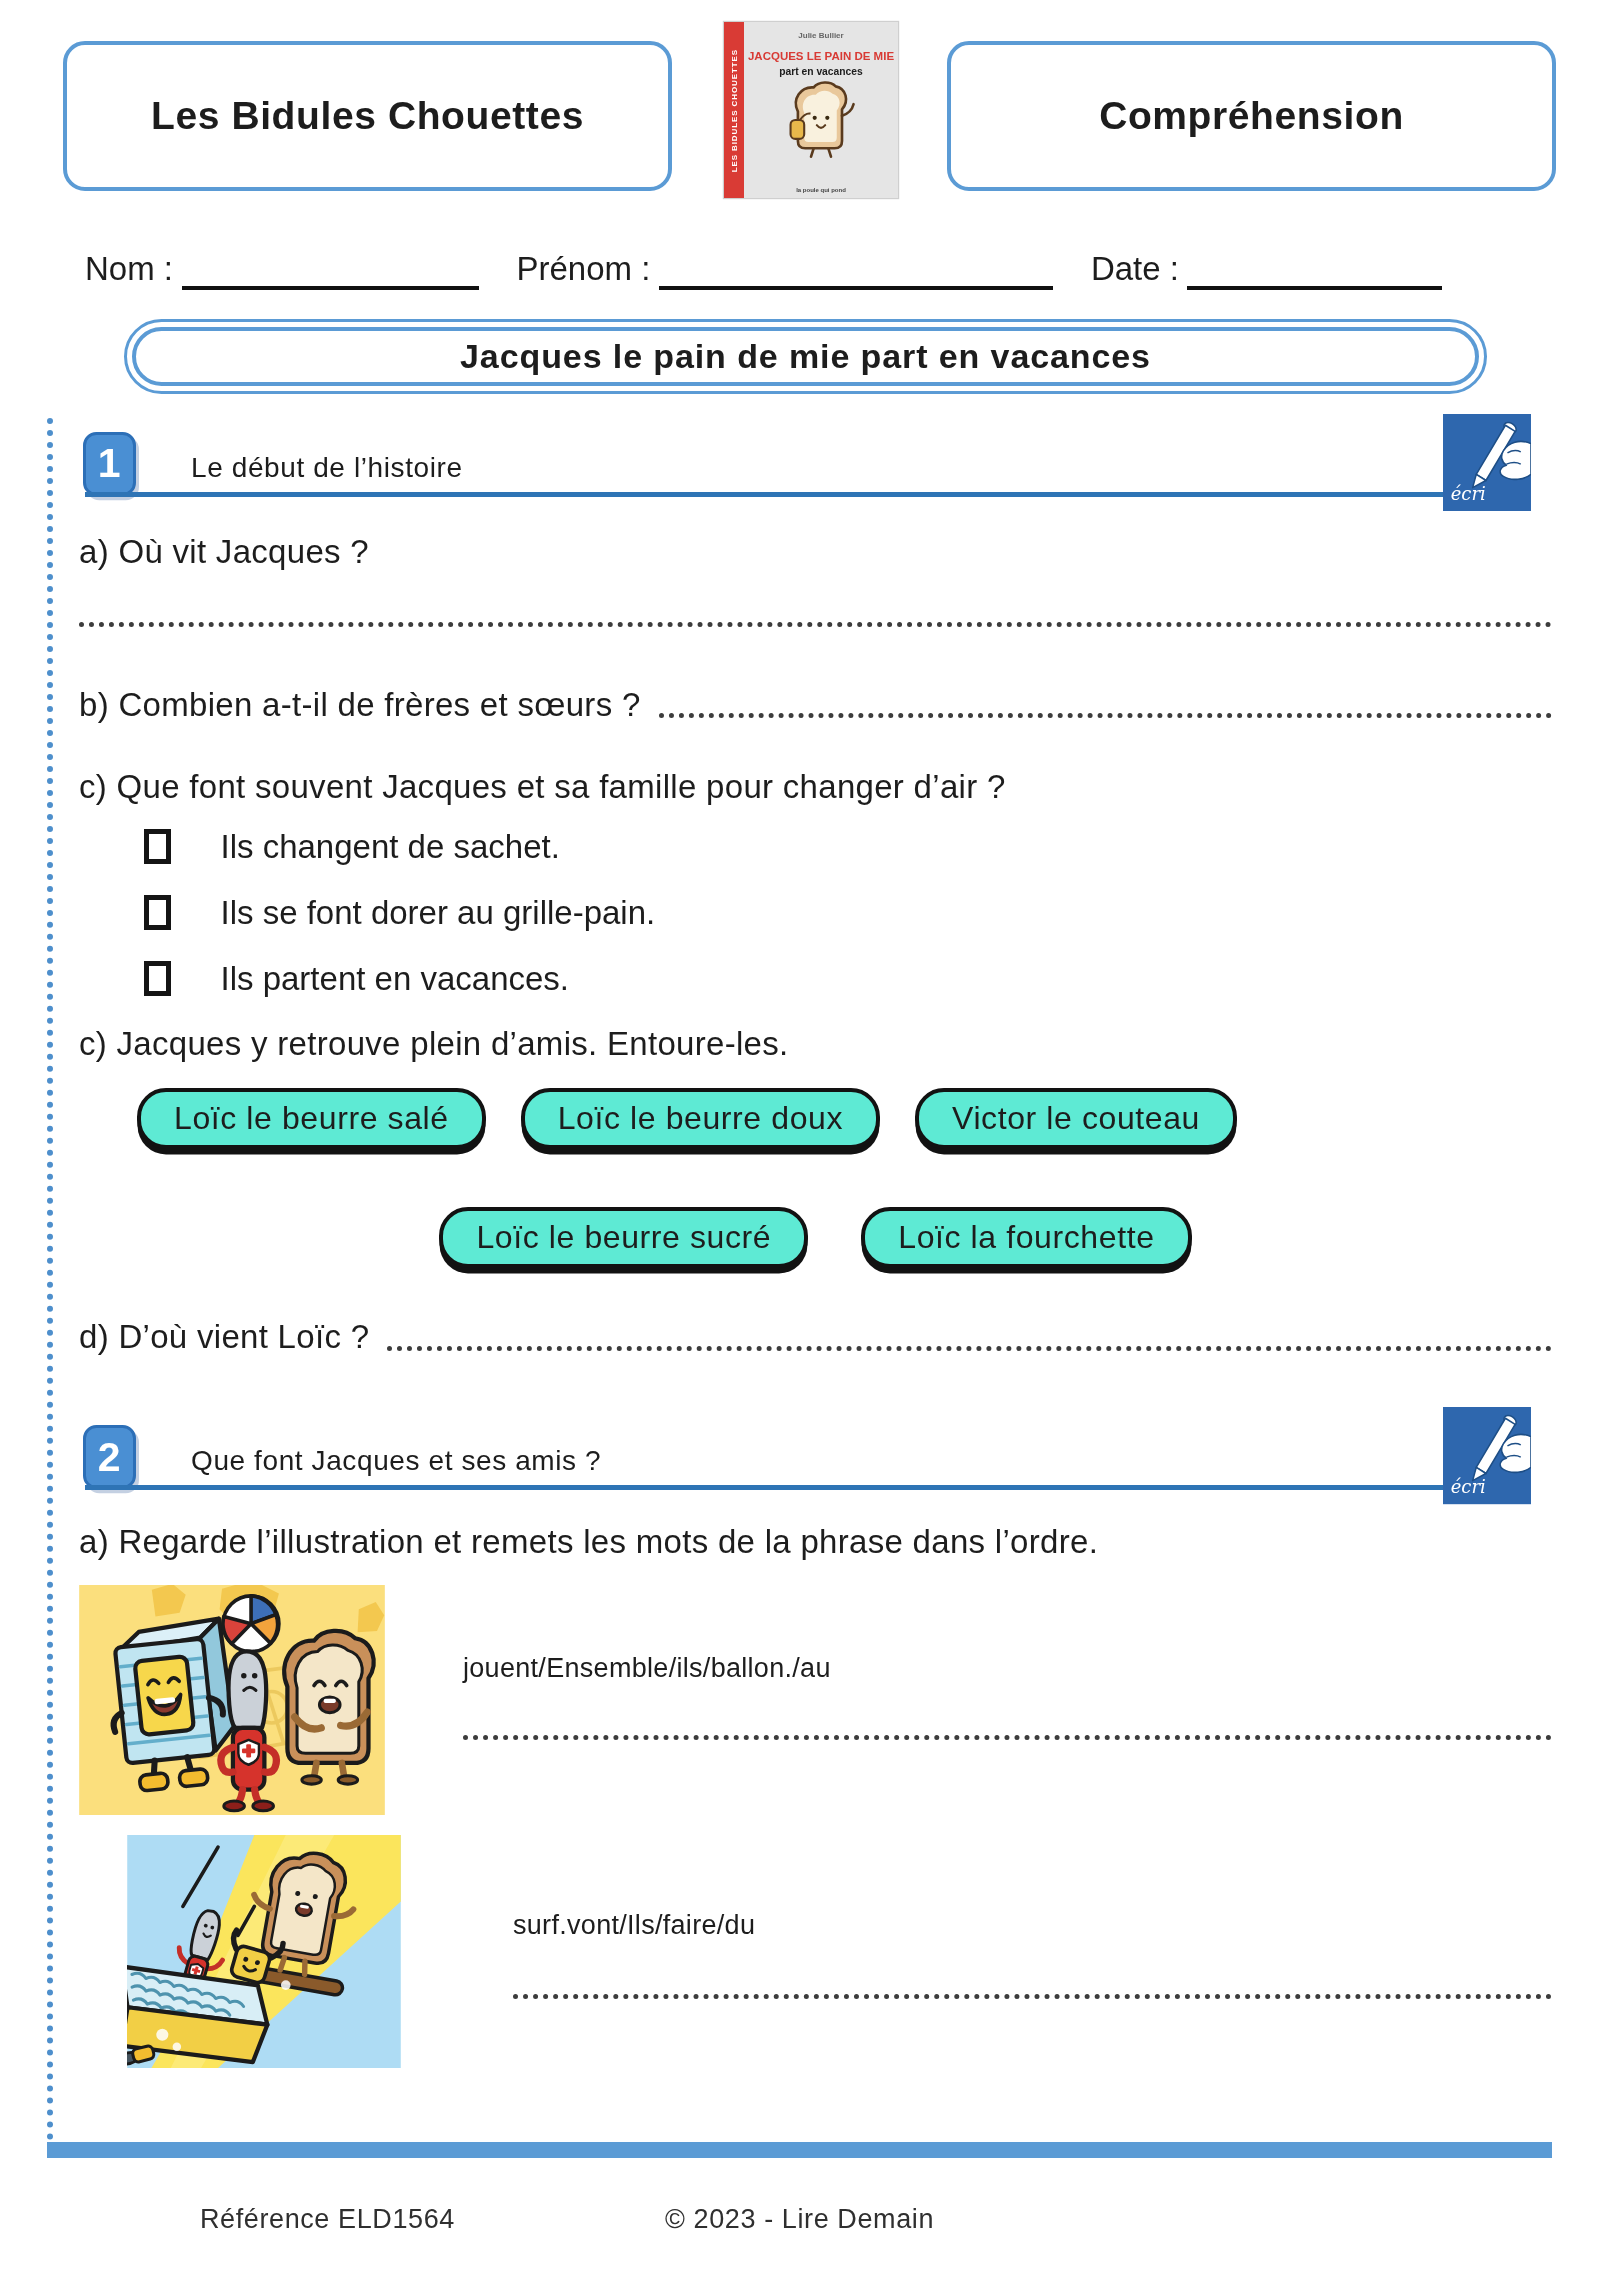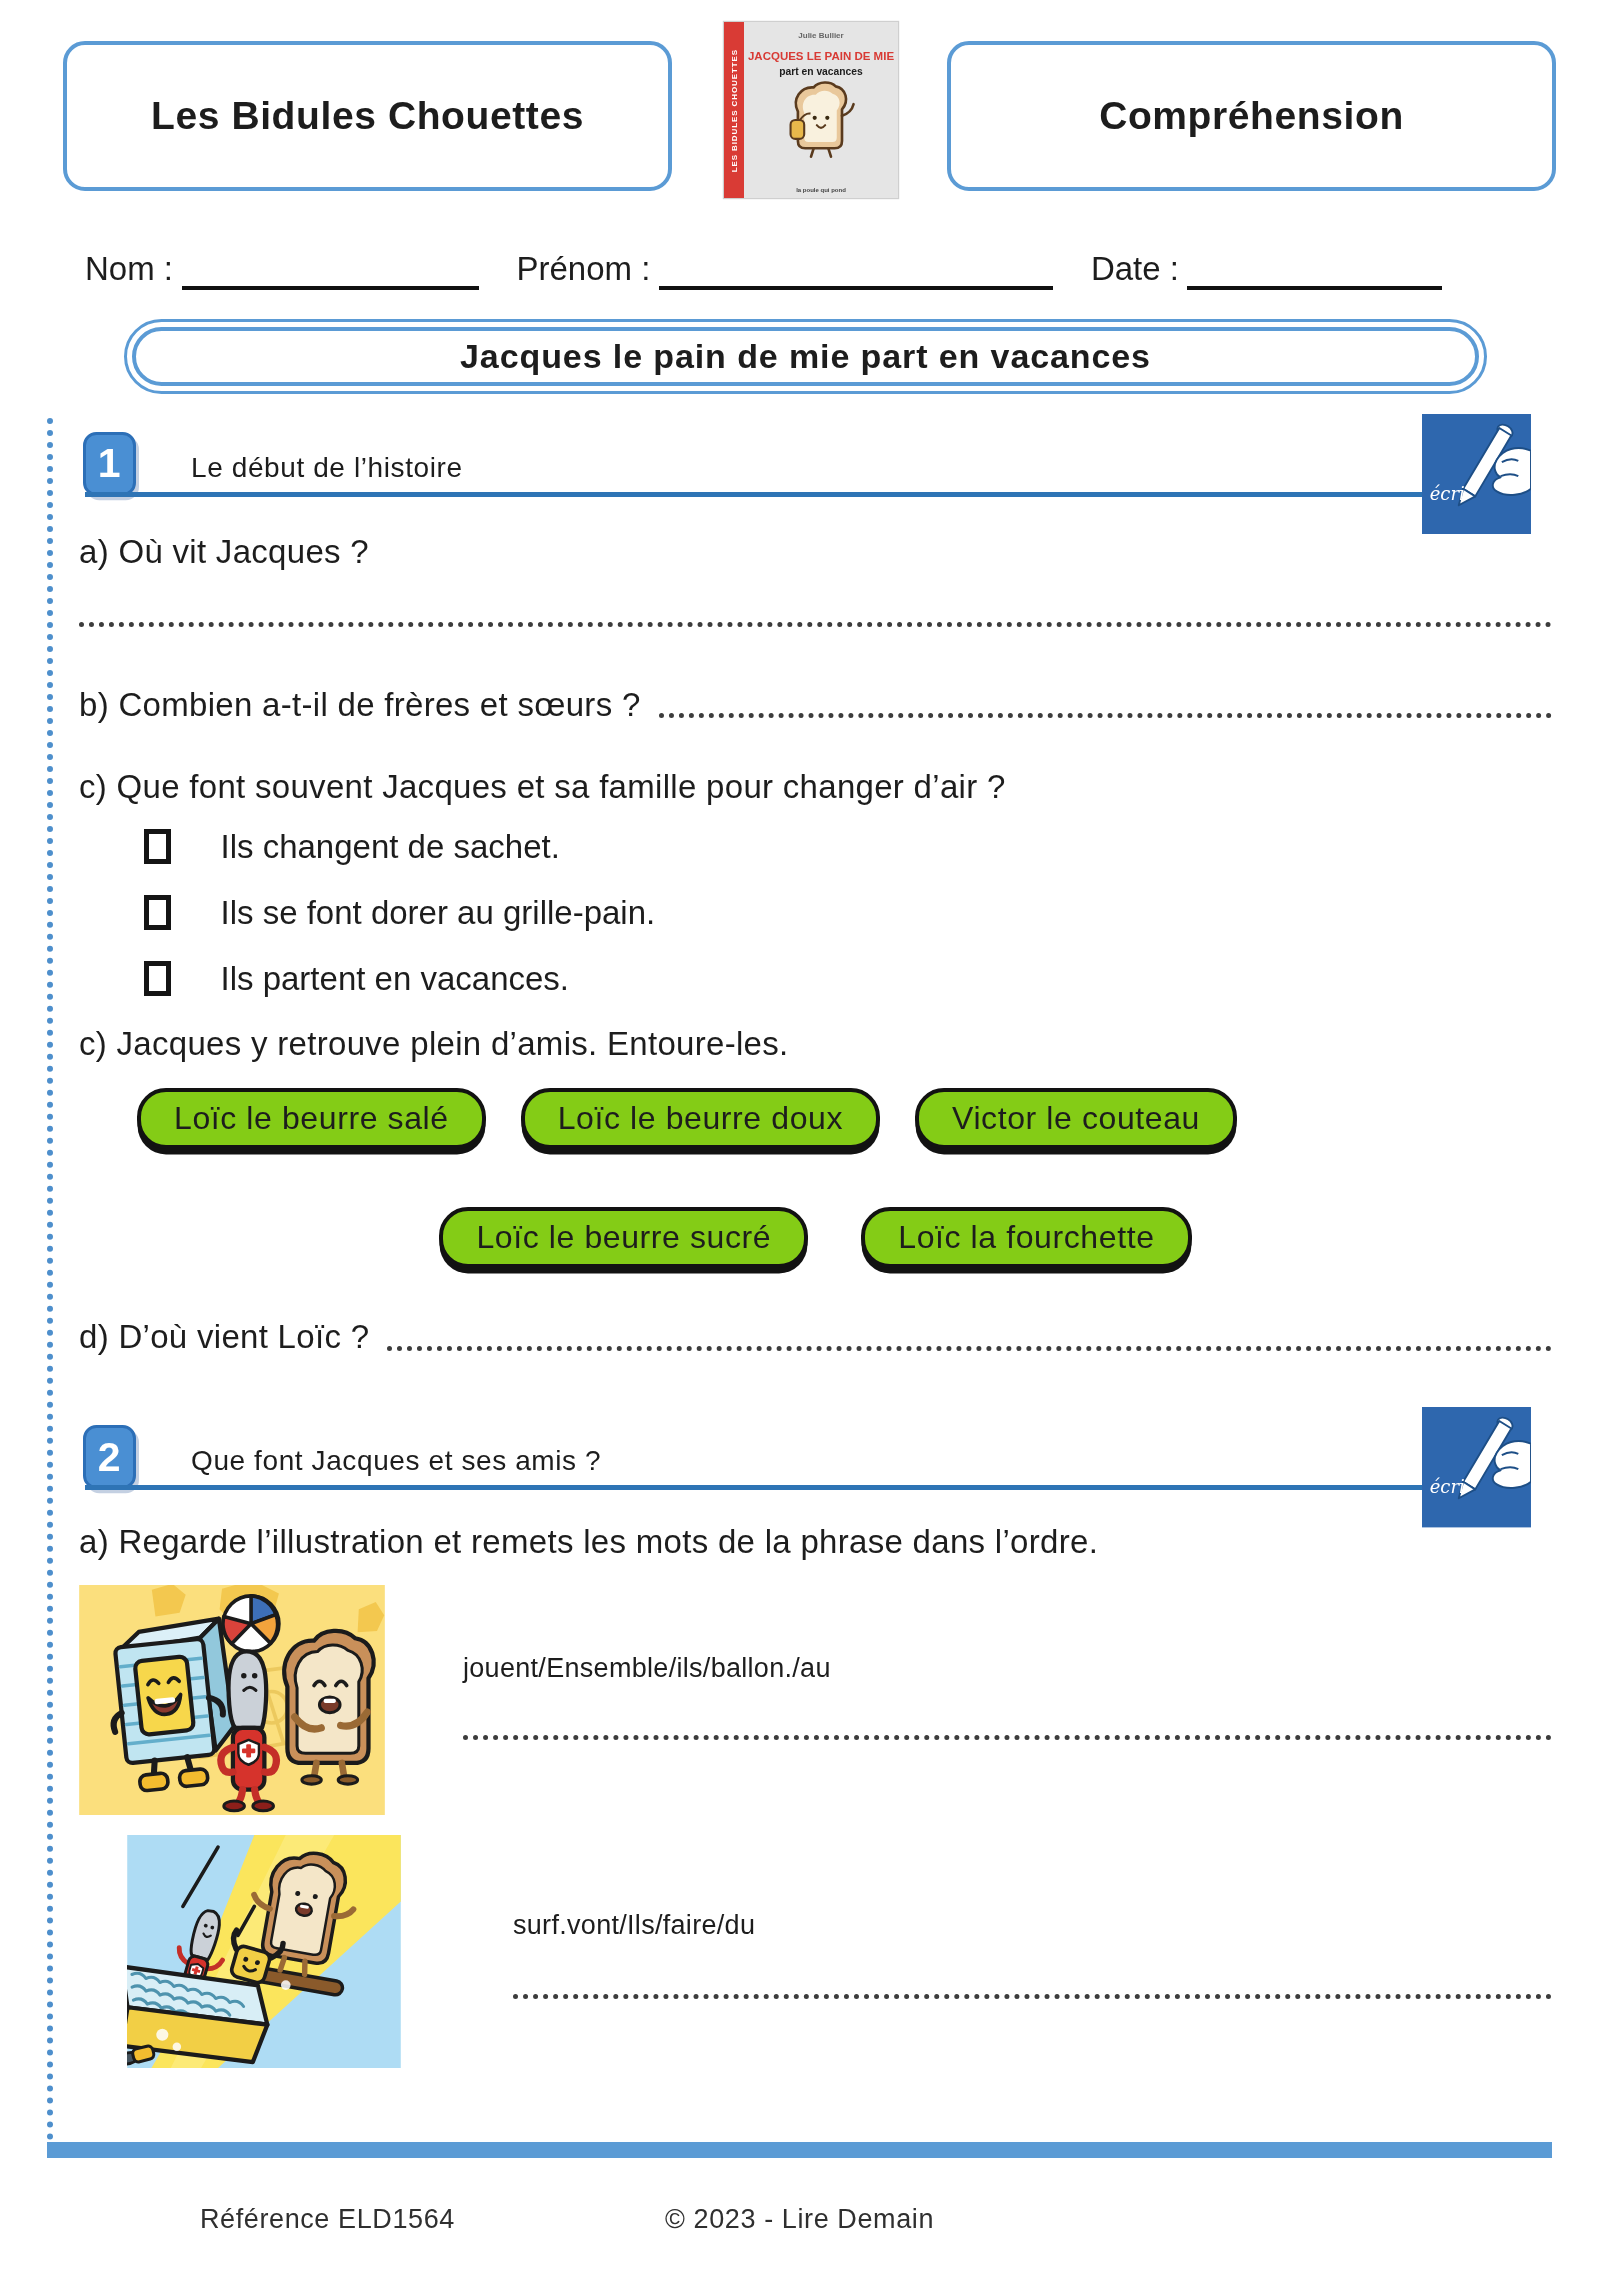--- a/index.html
+++ b/index.html
@@ -49,40 +49,40 @@
 
   .sec-head { position:relative; margin-top:16px; height:63px; }
   .badge { position:absolute; left:3.6px; bottom:1.2px; width:53px; height:64px;
            background:#4A8FD3; border:3.6px solid #2C6FB7; border-radius:13.3px;
            color:#fff; font-size:41px; font-weight:bold;
            display:flex; align-items:center; justify-content:center;
            box-shadow:3px 4.2px 0 rgba(58,101,160,0.30); }
   .sec-title { position:absolute; left:112px; bottom:13.3px; font-size:28px; font-weight:normal;
                letter-spacing:0.6px; white-space:nowrap; }
   .sec-rule { position:absolute; left:6px; right:75px; bottom:0; height:5.5px; background:#2E74B5; }
-  .ecrit { position:absolute; right:20.6px; top:-20px; width:109px; height:115px; z-index:2; }
+  .ecrit { position:absolute; right:20.6px; top:-20px; width:88px; height:115px; z-index:2; }
   .ecrit svg { position:absolute; inset:0; }
   .ecrit-label { position:absolute; left:7.3px; bottom:25.5px; color:#fff; font-size:18px;
                  font-style:italic; font-family:"DejaVu Serif", serif; }
 
   .q { font-size:33px; letter-spacing:0.3px; line-height:1.06; white-space:nowrap; }
   .q-a  { margin-top:38px; }
   .dots-line { margin-top:52px; height:0; border-bottom:5.5px dotted #3C3C3C; }
   .q-flex { display:flex; align-items:flex-end; }
   .dots-fill { flex:1; border-bottom:5.5px dotted #3C3C3C; margin-left:18px; margin-bottom:4.9px; }
   .q-b  { margin-top:61px; }
   .q-c1 { margin-top:47px; }
   .opts { margin-top:20.6px; margin-left:65px; }
   .opt { display:flex; align-items:center; height:42px; margin-bottom:24px;gap:24px; }
   .cb { width:27px; height:35px; border:5.5px solid #141414; margin-right:25.5px; background:#fff; flex:none; }
   .opt-label { font-size:33px; white-space:nowrap; }
   .q-c2 { margin-top:27px; }
   .pills-row { display:flex; margin-top:27px; margin-left:58px; gap:35px; }
   .pills-row.centered { justify-content:center; margin-left:0; gap:53px; margin-top:58px; }
-  .pill { height:61px; border:4.9px solid #121212; border-radius:29px; background:#84cc16;
+  .pill { height:61px; border:4.9px solid #121212; border-radius:29px; background:#5eead4;
           display:flex; align-items:center; justify-content:center; padding:0 33px;
           font-size:32px; letter-spacing:0.6px; white-space:nowrap;
           box-shadow:0 6px 0 -0.6px #121212; }
   .q-d { margin-top:52px; }
   .sec-head-2 { margin-top:72px; }
   .q-s2a { margin-top:35px; }
 
   .exo { display:flex; }
   .exo-1 { margin-top:25px; }
   .exo-2 { margin-top:20px;padding-left:48px; }

